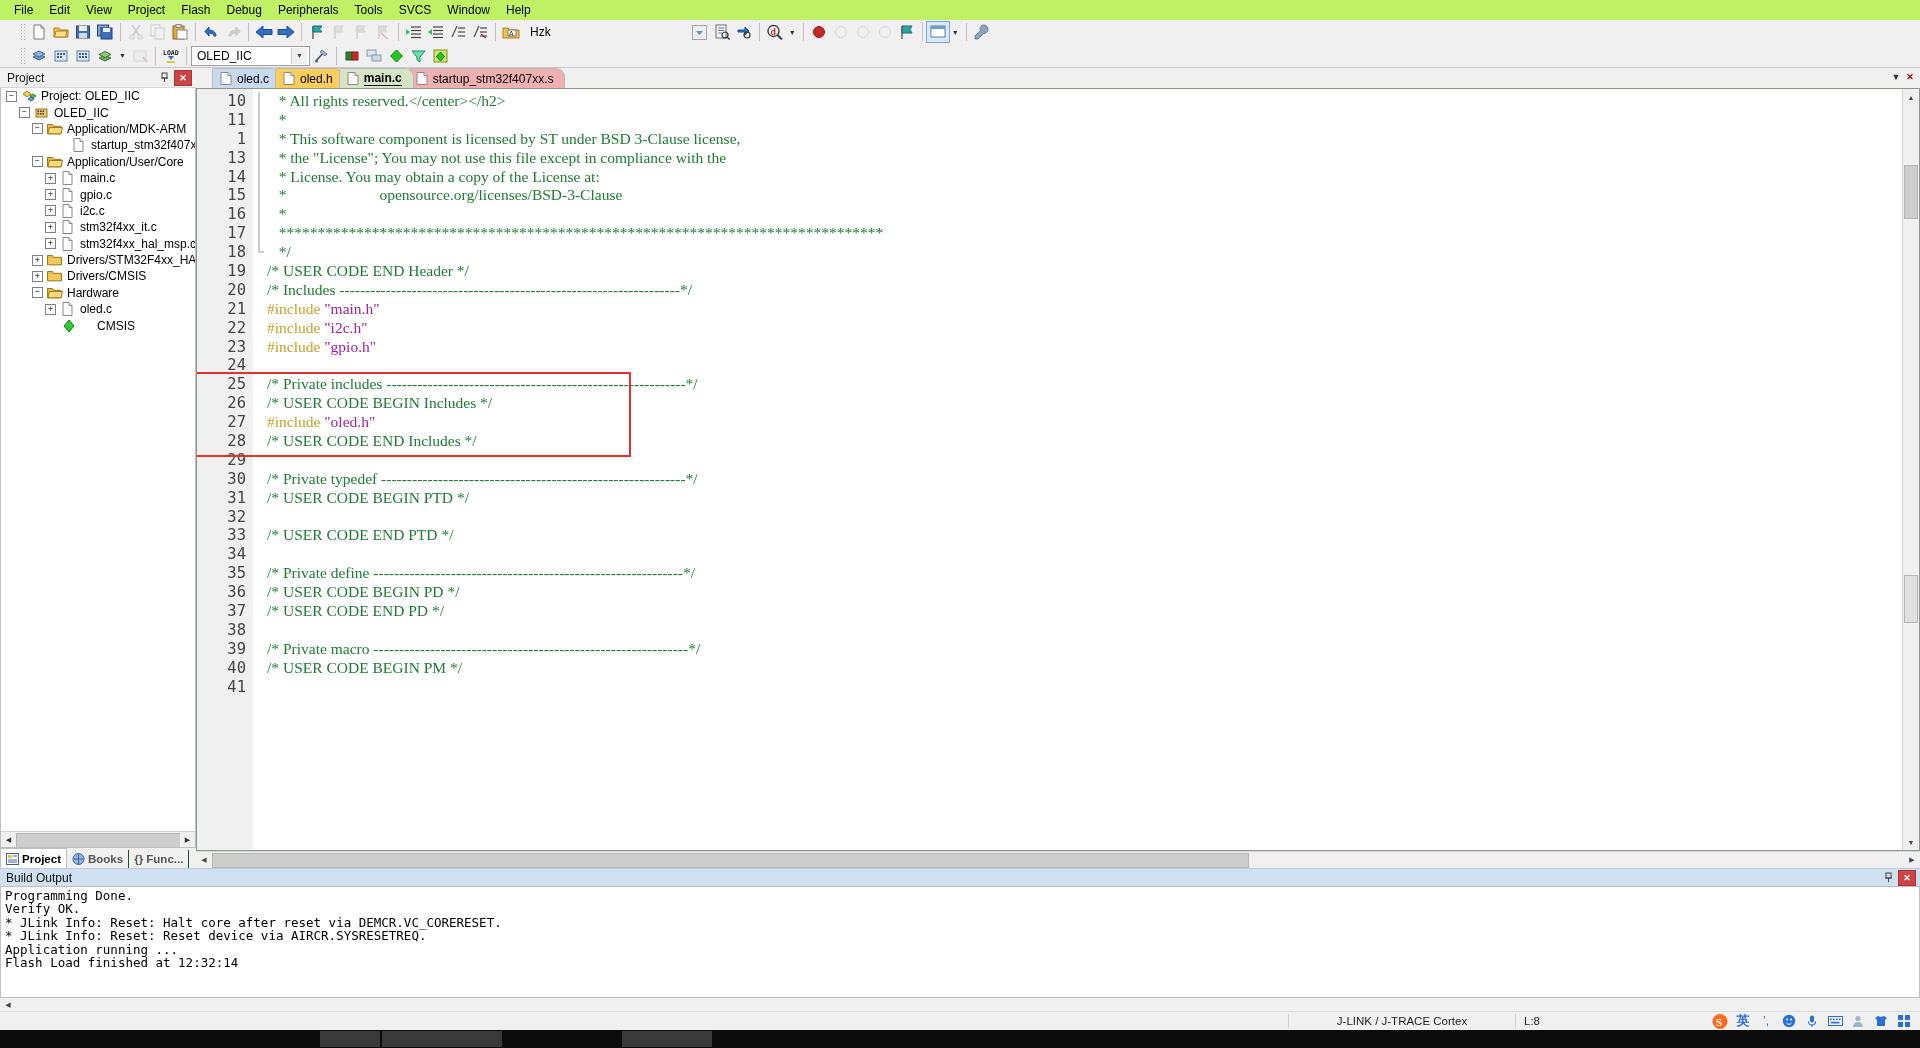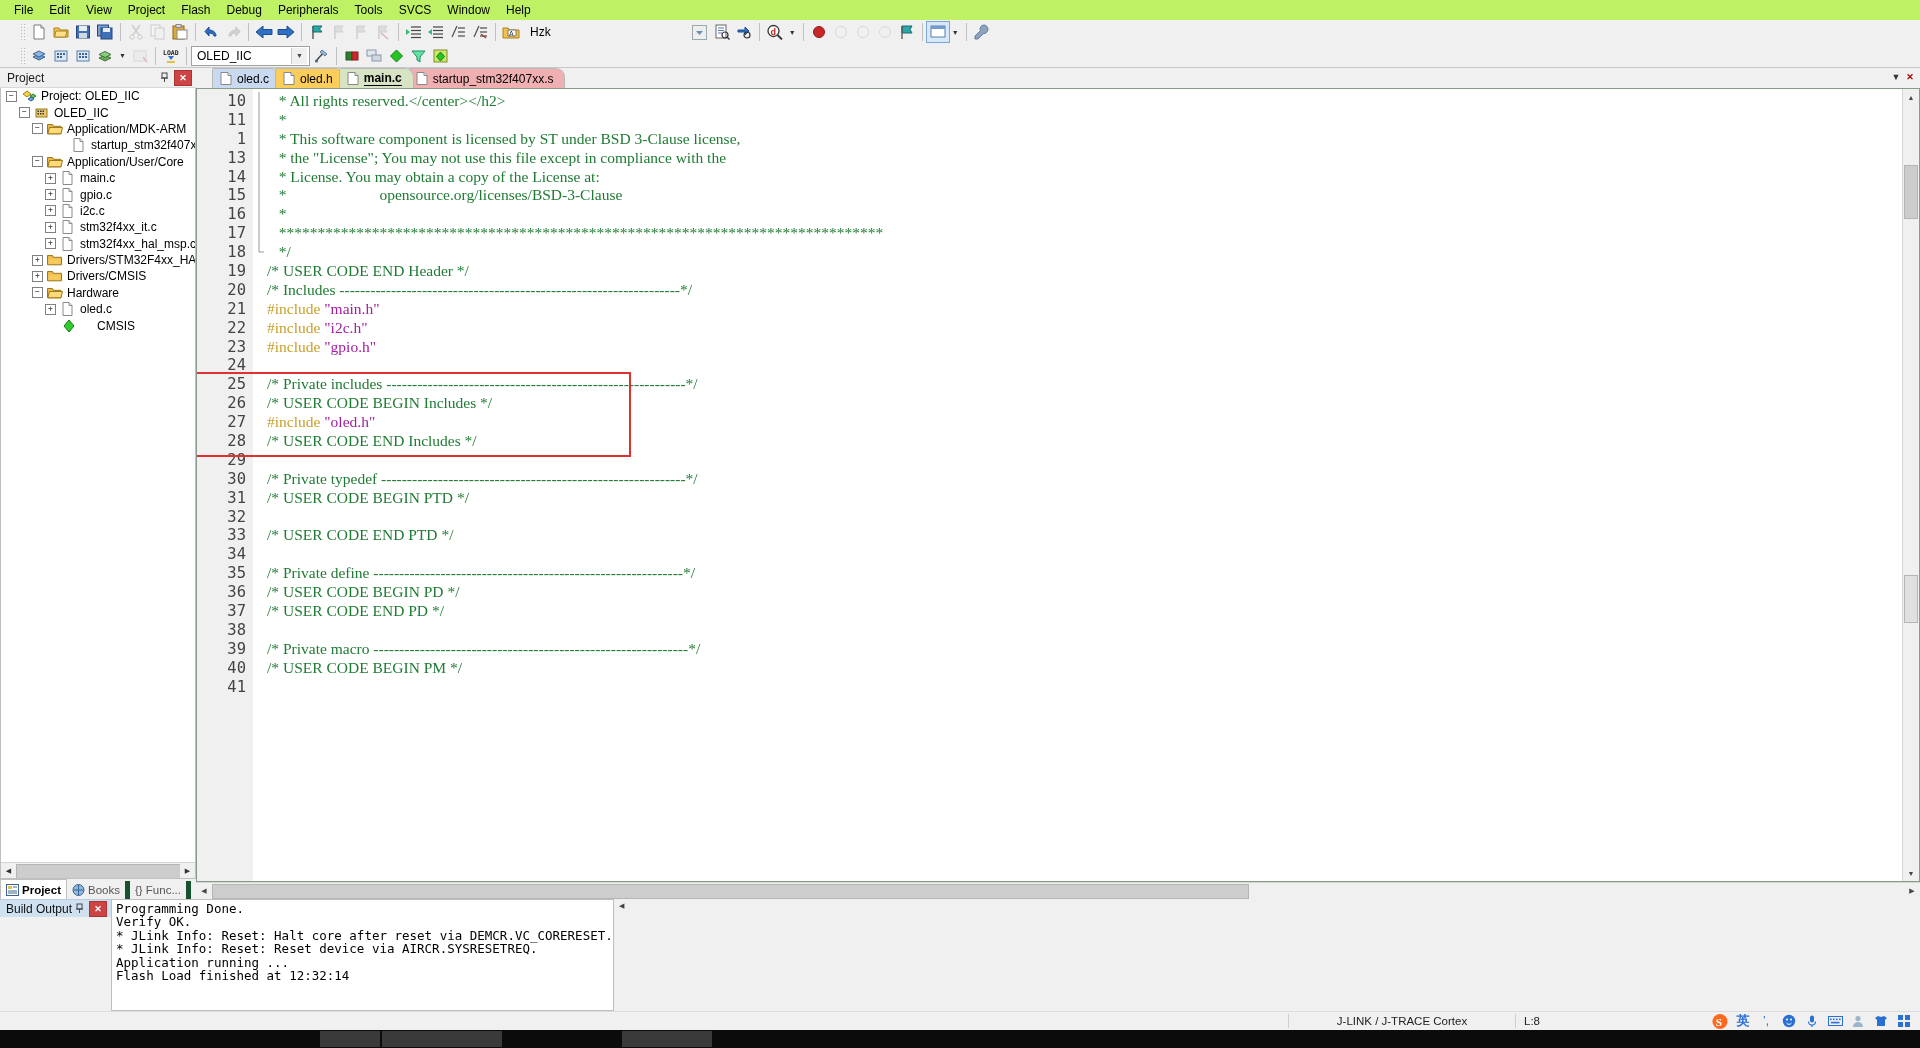--- a/index.html
+++ b/index.html
@@ -60,21 +60,21 @@
         text-align:center;color:#333;margin-right:4px;flex:none;font-family:"DejaVu Sans Mono",monospace;}
   .tspacer{width:13px;flex:none;}
   .ticon{width:16px;height:14px;margin-right:4px;flex:none;position:relative;}
   .tlabel{overflow:hidden;}
   .tree-hscroll{position:absolute;left:0;right:0;bottom:0;height:15px;background:#f0f0f0;border-top:1px solid #d4d4d4;display:flex;align-items:center;}
   .hs-btn{width:15px;height:14px;display:flex;align-items:center;justify-content:center;font-size:7px;color:#333;background:#f0f0f0;}
   .hs-track{flex:1;height:14px;background:#f0f0f0;}
   .hs-thumb{height:13px;background:#cdcdcd;border:1px solid #b5b5b5;margin:0;width:100%;}
   .panel-tabs{height:20px;background:#f0f0f0;display:flex;align-items:flex-end;flex:none;}
   .ptab{height:18px;display:flex;align-items:center;padding:0 5px;font-size:11.5px;color:#555;
-        border-right:5px solid #14532d;white-space:nowrap;}
+        border-right:1px solid #14532d;white-space:nowrap;font-weight:bold;}
   .ptab.active{background:#fff;color:#000;font-weight:bold;border:1px solid #bfbfbf;border-bottom:none;height:19px;}
   .ptab .pti{width:13px;height:12px;margin-right:3px;flex:none;}
 
   
   .editor{flex:1;display:flex;flex-direction:column;min-width:0;background:#f0f0f0;}
   .edit-tabbar{height:20px;background:#f0f0f0;display:flex;align-items:flex-end;position:relative;flex:none;padding-left:16px;}
   .etab{height:19px;display:flex;align-items:center;padding:0 11px 0 7px;font-size:12px;
         border:1px solid #b9b9b9;border-bottom:none;margin-right:-6px;
         border-radius:2px 9px 0 0;position:relative;}
   .etab .fi{width:12px;height:13px;margin-right:5px;flex:none;}
@@ -103,21 +103,21 @@
   .vscroll{width:16px;background:#f0f0f0;border-left:1px solid #d6d6d6;flex:none;display:flex;flex-direction:column;}
   .vs-btn{height:16px;display:flex;align-items:center;justify-content:center;font-size:7px;color:#444;background:#f0f0f0;}
   .vs-track{flex:1;position:relative;background:#f0f0f0;}
   .vs-thumb{position:absolute;left:1px;right:1px;background:#cdcdcd;border:1px solid #b5b5b5;}
   .hscroll{height:16px;background:#f0f0f0;display:flex;align-items:center;border-top:1px solid #d6d6d6;flex:none;}
   .hs2-btn{width:16px;height:15px;display:flex;align-items:center;justify-content:center;font-size:7px;color:#444;}
   .hs2-track{flex:1;height:15px;position:relative;}
   .hs2-thumb{position:absolute;top:0;bottom:0;background:#cdcdcd;border:1px solid #b5b5b5;}
 
   
-  .buildpanel{flex:none;display:flex;background:#f0f0f0;}
+  .buildpanel{flex:none;display:flex;flex-direction:column;background:#f0f0f0;}
   .bo-head{height:17px;background:#cfe0f0;display:flex;align-items:center;padding-left:6px;flex:none;
            border-top:1px solid #b9ccdd;}
   .bo-head .ttl{flex:1;font-size:12px;color:#111;}
   .bo-body{height:108px;background:#fff;border:1px solid #bfbfbf;overflow:hidden;position:relative;
            font-family:"DejaVu Sans Mono",monospace;font-size:12.5px;color:#000;padding:2px 0 0 4px;flex:none;}
   .bo-body div{height:13.4px;line-height:13.4px;white-space:pre;}
   .bo-hscroll{height:13px;background:#f0f0f0;display:flex;align-items:center;flex:none;}
 
   
   .statusbar{height:18px;background:#f0f0f0;display:flex;align-items:center;flex:none;border-top:1px solid #dcdcdc;justify-content:flex-end;}

